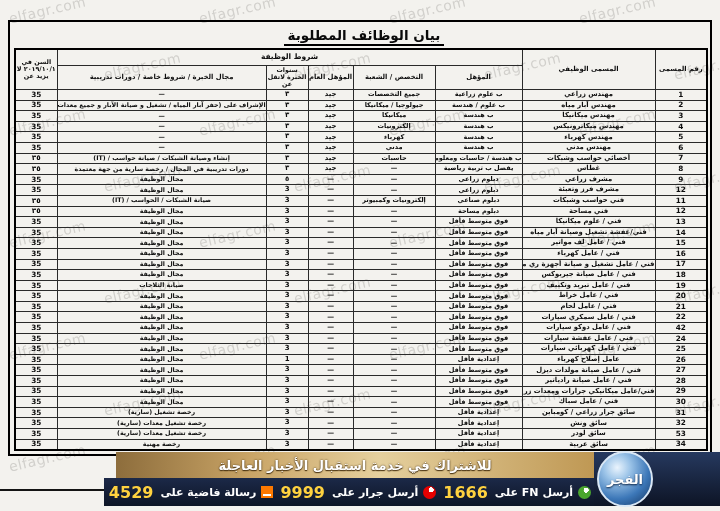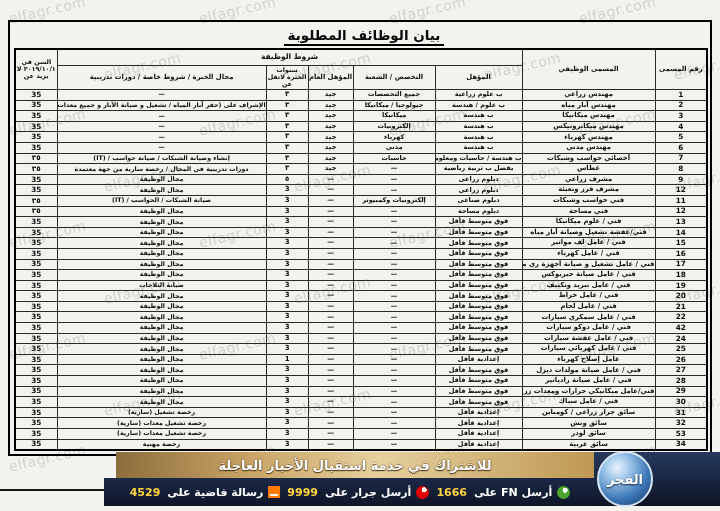--- a/index.html
+++ b/index.html
@@ -46,21 +46,21 @@
   .band-gold{position:absolute;left:116px;top:452px;width:478px;height:26px;z-index:3;
     background:linear-gradient(90deg,#8d6d3c,#c9a466 28%,#e5d09e 55%,#bf9854);
     display:flex;align-items:center;justify-content:center;}
   .band-gold span{font-size:13px;font-weight:700;color:#fff;
     text-shadow:0 1px 1px #4a3413,0 0 2px #4a3413;}
   .band-navy{position:absolute;left:104px;top:478px;width:490px;height:28px;z-index:3;
     background:linear-gradient(180deg,#1c2948,#0d1526);
     display:flex;align-items:center;justify-content:center;gap:5px;
     direction:rtl;color:#fff;font-weight:700;font-size:11px;}
   .sms-text{white-space:nowrap;text-align:right;}
-  .sms-num{color:#ffd23f;font-size:11px;padding:0 2px;white-space:nowrap;}
+  .sms-num{color:#ffd23f;font-size:16px;padding:0 2px;white-space:nowrap;}
   .sms-icon{display:inline-block;width:13px;height:13px;flex:none;}
   .etisalat-icon{border-radius:50%;
     background:radial-gradient(circle at 62% 32%,#fff 0 2.5px,transparent 2.6px),#4aa62e;}
   .vodafone-icon{border-radius:50%;
     background:radial-gradient(circle at 62% 30%,#fff 0 2.5px,transparent 2.6px),#e60000;}
   .orange-icon{position:relative;background:#ff7900;width:12px;height:12px;}
   .orange-icon::after{content:"";position:absolute;left:2px;right:2px;bottom:2px;height:2px;background:#fff;}
   .fajr-logo{position:absolute;left:597px;top:451px;width:56px;height:56px;border-radius:50%;z-index:4;
     background:radial-gradient(circle at 35% 28%,#eaf4fd 0%,#9cc4e8 26%,#3c77b8 62%,#13345f 100%);
     border:2px solid #d9e7f5;box-sizing:border-box;

